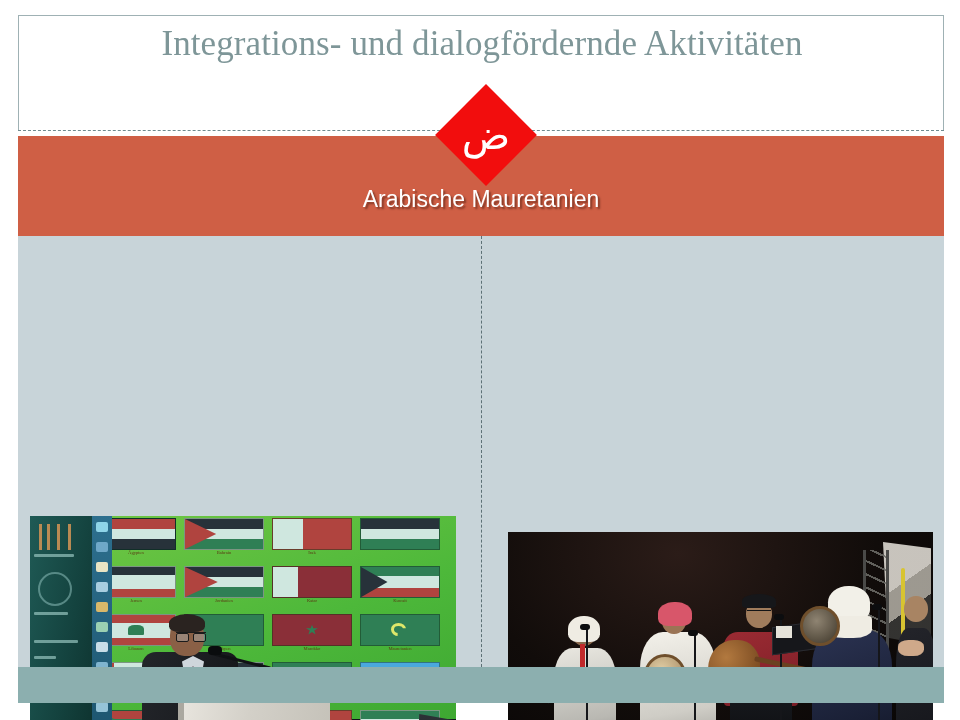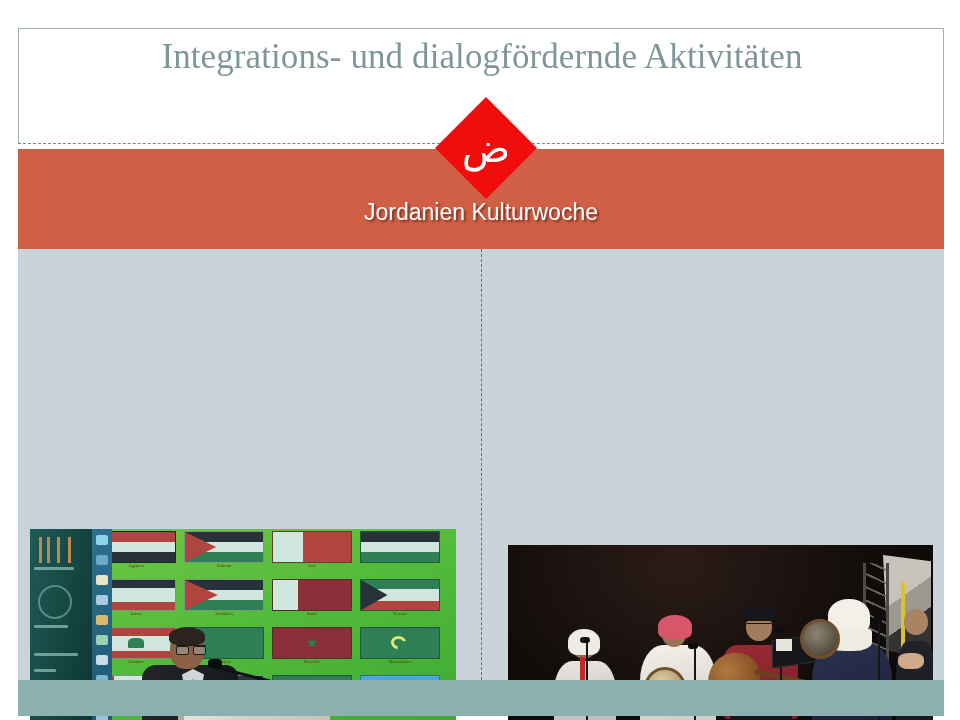--- a/index.html
+++ b/index.html
@@ -12,21 +12,21 @@
     width: 960px;
     height: 720px;
     overflow: hidden;
     font-family: "Liberation Sans", sans-serif;
   }
 
   
   .slide {
     position: absolute;
     left: 18px;
-    top: 28px;
+    top: 15px;
     width: 926px;
     height: 688px;
     background: #ffffff;
     box-sizing: border-box;
   }
 
   
   .header-zone {
     position: absolute;
     left: 0;
@@ -437,21 +437,21 @@
 <body>
 
 <div class="slide">
 
   <div class="header-zone">
     <div class="title">Integrations- und dialogfördernde Aktivitäten</div>
   </div>
   <div class="header-dash"></div>
 
   <div class="band">
-    <div class="band-label">Jordanien Kulturwoche</div>
+    <div class="band-label">Arabische Mauretanien</div>
   </div>
 
   <div class="logo-diamond"></div>
   <div class="logo-glyph">
     <span>ض</span>
   </div>
 
   <div class="body-zone">
 
     <div class="photo" id="photo-speaker">

